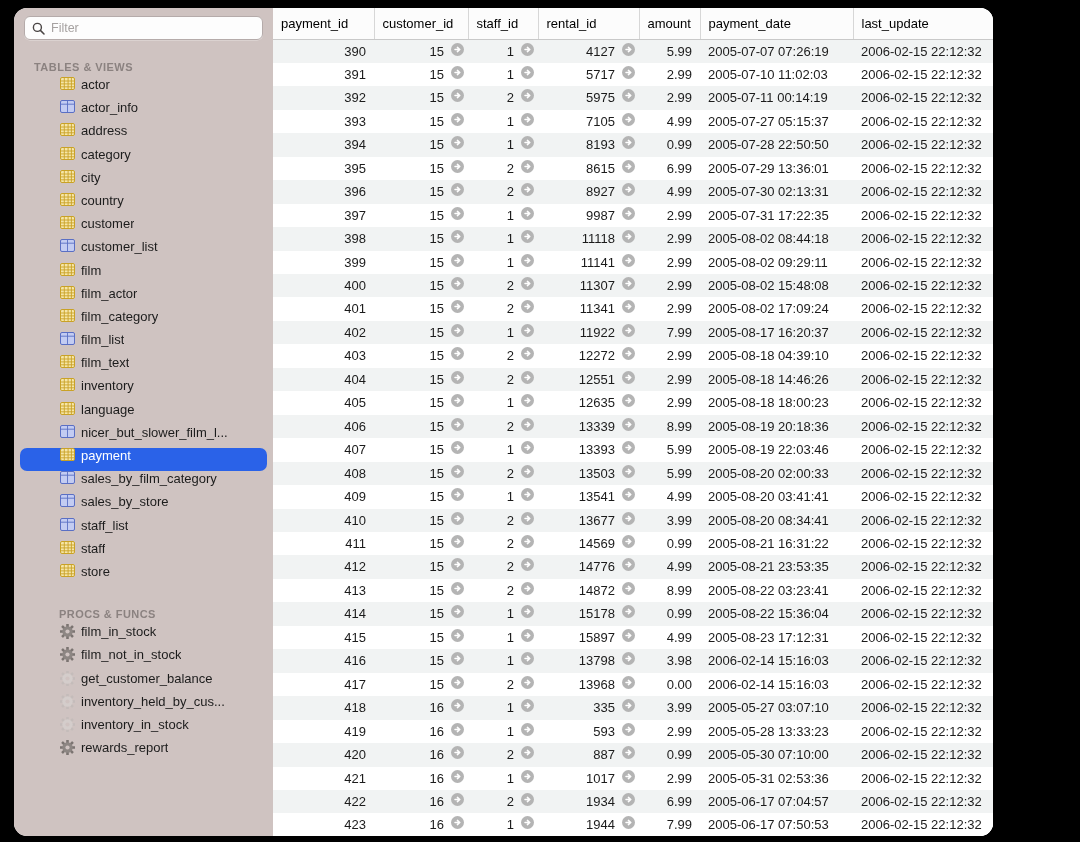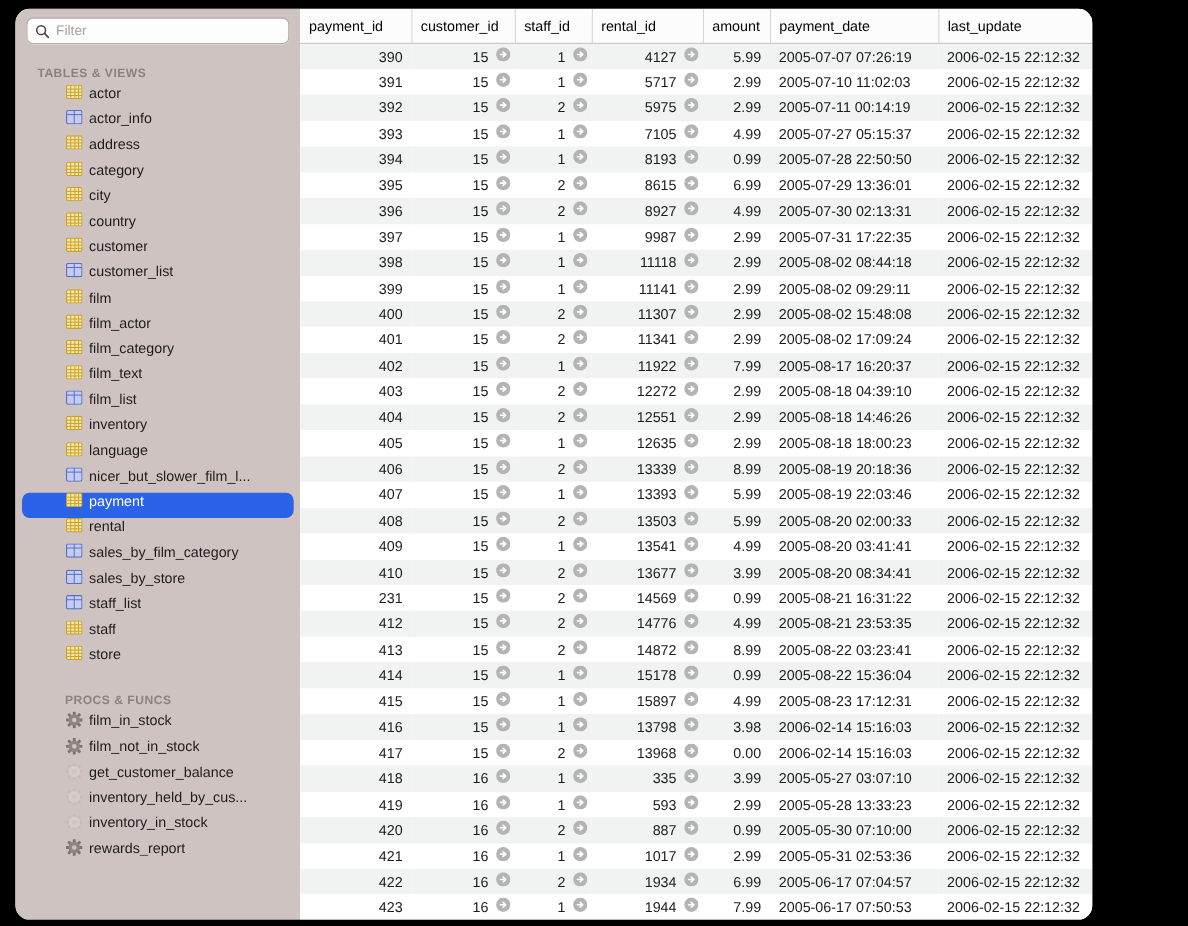--- a/index.html
+++ b/index.html
@@ -290,44 +290,44 @@
               <line x1="4.3" y1="0.5" x2="4.3" y2="12.5" stroke="#c9a227" stroke-width="0.9"></line>
               <line x1="8.1" y1="0.5" x2="8.1" y2="12.5" stroke="#c9a227" stroke-width="0.9"></line>
               <line x1="11.4" y1="0.5" x2="11.4" y2="12.5" stroke="#c9a227" stroke-width="0.9"></line>
             </svg>
           </span>
           <span class="lbl">film_category</span>
         </div>
         <div class="tree-item">
           <span>
             <svg class="ico" width="15" height="13" viewBox="0 0 15 13">
+              <rect x="0.5" y="0.5" width="14" height="12" rx="1.5" fill="#c3ccf2" stroke="#5a6fc4" stroke-width="1"></rect>
+              <line x1="0.5" y1="4.2" x2="14.5" y2="4.2" stroke="#5a6fc4" stroke-width="0.9"></line>
+              <line x1="7.5" y1="0.5" x2="7.5" y2="12.5" stroke="#5a6fc4" stroke-width="0.9"></line>
+            </svg>
+          </span>
+          <span class="lbl">film_list</span>
+        </div>
+        <div class="tree-item">
+          <span>
+            <svg class="ico" width="15" height="13" viewBox="0 0 15 13">
               <rect x="0.5" y="0.5" width="14" height="12" rx="1.5" fill="#f6e6a8" stroke="#c9a227" stroke-width="1"></rect>
               <line x1="0.5" y1="4" x2="14.5" y2="4" stroke="#c9a227" stroke-width="0.9"></line>
               <line x1="0.5" y1="6.9" x2="14.5" y2="6.9" stroke="#c9a227" stroke-width="0.9"></line>
               <line x1="0.5" y1="9.8" x2="14.5" y2="9.8" stroke="#c9a227" stroke-width="0.9"></line>
               <line x1="4.3" y1="0.5" x2="4.3" y2="12.5" stroke="#c9a227" stroke-width="0.9"></line>
               <line x1="8.1" y1="0.5" x2="8.1" y2="12.5" stroke="#c9a227" stroke-width="0.9"></line>
               <line x1="11.4" y1="0.5" x2="11.4" y2="12.5" stroke="#c9a227" stroke-width="0.9"></line>
             </svg>
           </span>
           <span class="lbl">film_text</span>
         </div>
         <div class="tree-item">
           <span>
             <svg class="ico" width="15" height="13" viewBox="0 0 15 13">
-              <rect x="0.5" y="0.5" width="14" height="12" rx="1.5" fill="#c3ccf2" stroke="#5a6fc4" stroke-width="1"></rect>
-              <line x1="0.5" y1="4.2" x2="14.5" y2="4.2" stroke="#5a6fc4" stroke-width="0.9"></line>
-              <line x1="7.5" y1="0.5" x2="7.5" y2="12.5" stroke="#5a6fc4" stroke-width="0.9"></line>
-            </svg>
-          </span>
-          <span class="lbl">film_list</span>
-        </div>
-        <div class="tree-item">
-          <span>
-            <svg class="ico" width="15" height="13" viewBox="0 0 15 13">
               <rect x="0.5" y="0.5" width="14" height="12" rx="1.5" fill="#f6e6a8" stroke="#c9a227" stroke-width="1"></rect>
               <line x1="0.5" y1="4" x2="14.5" y2="4" stroke="#c9a227" stroke-width="0.9"></line>
               <line x1="0.5" y1="6.9" x2="14.5" y2="6.9" stroke="#c9a227" stroke-width="0.9"></line>
               <line x1="0.5" y1="9.8" x2="14.5" y2="9.8" stroke="#c9a227" stroke-width="0.9"></line>
               <line x1="4.3" y1="0.5" x2="4.3" y2="12.5" stroke="#c9a227" stroke-width="0.9"></line>
               <line x1="8.1" y1="0.5" x2="8.1" y2="12.5" stroke="#c9a227" stroke-width="0.9"></line>
               <line x1="11.4" y1="0.5" x2="11.4" y2="12.5" stroke="#c9a227" stroke-width="0.9"></line>
             </svg>
           </span>
           <span class="lbl">inventory</span>
@@ -362,34 +362,20 @@
               <rect x="0.5" y="0.5" width="14" height="12" rx="1.5" fill="#f6e6a8" stroke="#c9a227" stroke-width="1"></rect>
               <line x1="0.5" y1="4" x2="14.5" y2="4" stroke="#c9a227" stroke-width="0.9"></line>
               <line x1="0.5" y1="6.9" x2="14.5" y2="6.9" stroke="#c9a227" stroke-width="0.9"></line>
               <line x1="0.5" y1="9.8" x2="14.5" y2="9.8" stroke="#c9a227" stroke-width="0.9"></line>
               <line x1="4.3" y1="0.5" x2="4.3" y2="12.5" stroke="#c9a227" stroke-width="0.9"></line>
               <line x1="8.1" y1="0.5" x2="8.1" y2="12.5" stroke="#c9a227" stroke-width="0.9"></line>
               <line x1="11.4" y1="0.5" x2="11.4" y2="12.5" stroke="#c9a227" stroke-width="0.9"></line>
             </svg>
           </span>
           <span class="lbl">payment</span>
-        </div>
-        <div class="tree-item">
-          <span>
-            <svg class="ico" width="15" height="13" viewBox="0 0 15 13">
-              <rect x="0.5" y="0.5" width="14" height="12" rx="1.5" fill="#f6e6a8" stroke="#c9a227" stroke-width="1"></rect>
-              <line x1="0.5" y1="4" x2="14.5" y2="4" stroke="#c9a227" stroke-width="0.9"></line>
-              <line x1="0.5" y1="6.9" x2="14.5" y2="6.9" stroke="#c9a227" stroke-width="0.9"></line>
-              <line x1="0.5" y1="9.8" x2="14.5" y2="9.8" stroke="#c9a227" stroke-width="0.9"></line>
-              <line x1="4.3" y1="0.5" x2="4.3" y2="12.5" stroke="#c9a227" stroke-width="0.9"></line>
-              <line x1="8.1" y1="0.5" x2="8.1" y2="12.5" stroke="#c9a227" stroke-width="0.9"></line>
-              <line x1="11.4" y1="0.5" x2="11.4" y2="12.5" stroke="#c9a227" stroke-width="0.9"></line>
-            </svg>
-          </span>
-          <span class="lbl">rental</span>
         </div>
         <div class="tree-item">
           <span>
             <svg class="ico" width="15" height="13" viewBox="0 0 15 13">
               <rect x="0.5" y="0.5" width="14" height="12" rx="1.5" fill="#c3ccf2" stroke="#5a6fc4" stroke-width="1"></rect>
               <line x1="0.5" y1="4.2" x2="14.5" y2="4.2" stroke="#5a6fc4" stroke-width="0.9"></line>
               <line x1="7.5" y1="0.5" x2="7.5" y2="12.5" stroke="#5a6fc4" stroke-width="0.9"></line>
             </svg>
           </span>
           <span class="lbl">sales_by_film_category</span>
@@ -1159,21 +1145,21 @@
                     <circle cx="6.5" cy="6.5" r="6.5" fill="#b4b4b4"></circle>
                     <path d="M4 6.5 h4.2 M6.4 4.4 L8.8 6.5 L6.4 8.6" fill="none" stroke="#fff" stroke-width="1.5" stroke-linecap="round" stroke-linejoin="round"></path>
                   </svg></span>
               </span></td>
             <td class="num">3.99</td>
             <td class="txt">2005-08-20 08:34:41</td>
             <td class="txt">2006-02-15 22:12:32</td>
             <td class="txt"></td>
           </tr>
           <tr class="odd">
-            <td class="num">231</td>
+            <td class="num">411</td>
             <td class="fk"><span class="fkwrap">
                 <span class="fkval">15</span>
                 <span class="arrow"><svg width="13" height="13" viewBox="0 0 13 13">
                     <circle cx="6.5" cy="6.5" r="6.5" fill="#b4b4b4"></circle>
                     <path d="M4 6.5 h4.2 M6.4 4.4 L8.8 6.5 L6.4 8.6" fill="none" stroke="#fff" stroke-width="1.5" stroke-linecap="round" stroke-linejoin="round"></path>
                   </svg></span>
               </span></td>
             <td class="fk"><span class="fkwrap">
                 <span class="fkval">2</span>
                 <span class="arrow"><svg width="13" height="13" viewBox="0 0 13 13">

